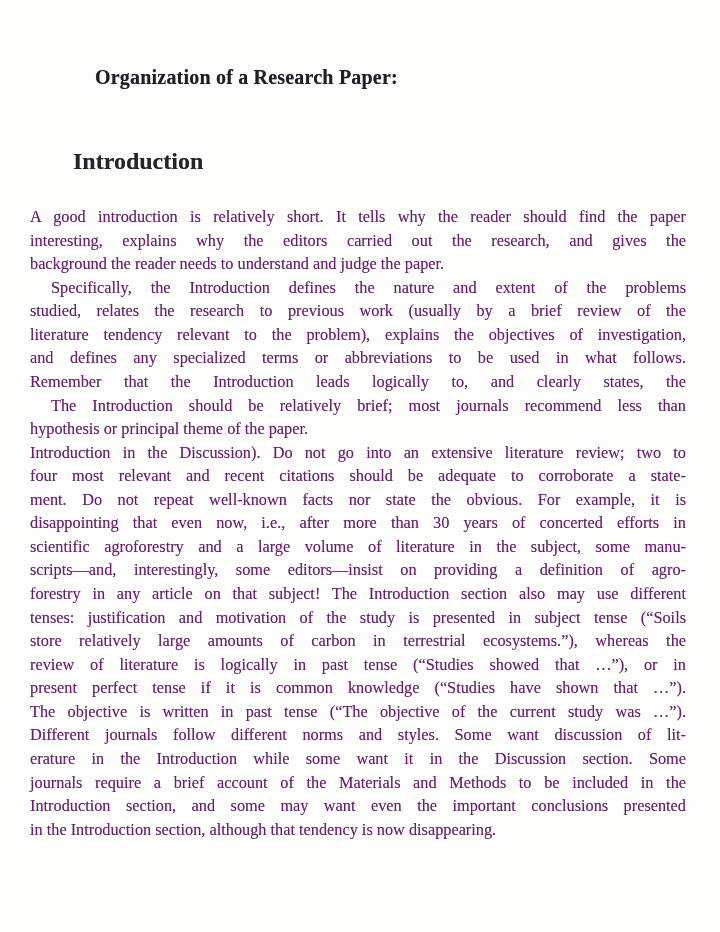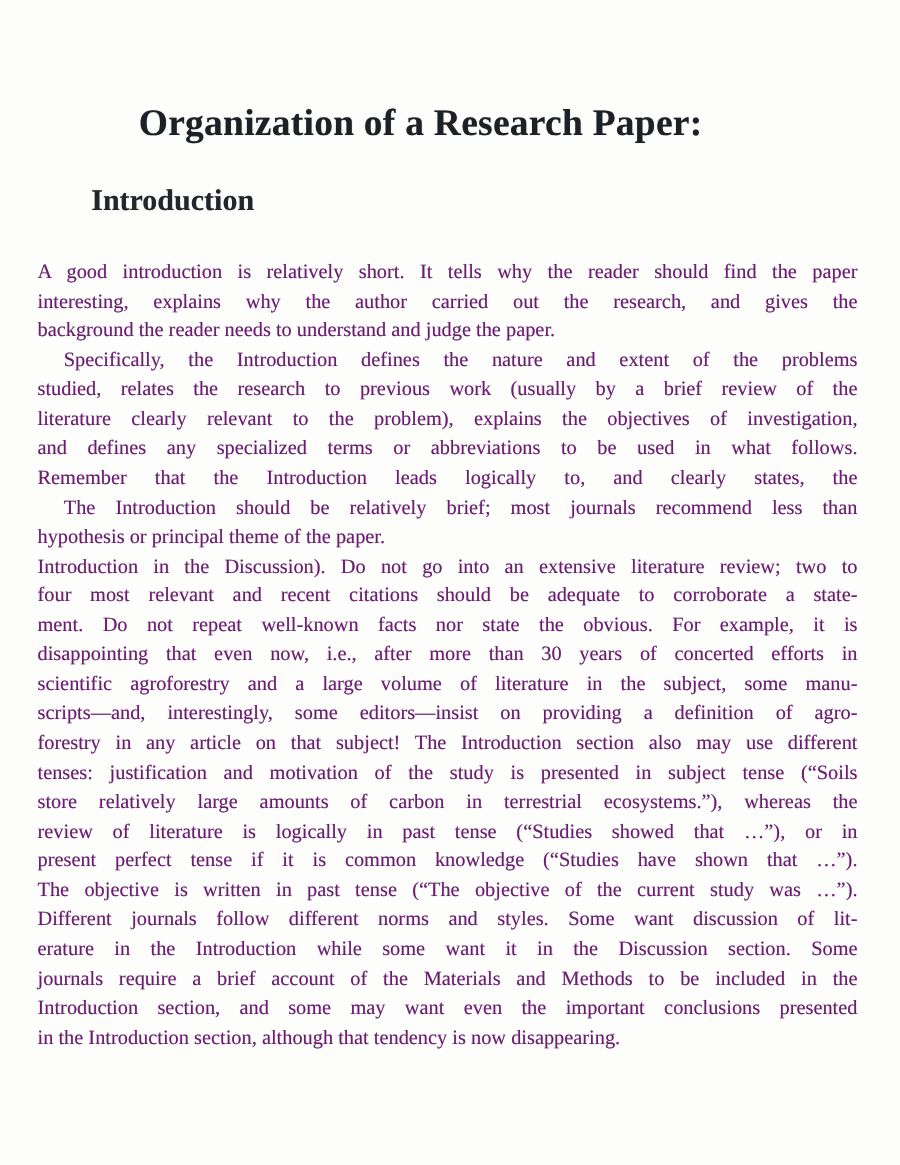--- a/index.html
+++ b/index.html
@@ -11,22 +11,22 @@
   .page {
     position: relative;
     width: 720px; height: 932px;
     background: #fdfdfc;
     overflow: hidden;
     color: #2b3036;
   }
   .title {
     position: absolute;
     left: 95px; top: 66px;
-    margin: 16px;
-    font-size: 30px;
+    margin: 0;
+    font-size: 20px;
     font-weight: 700;
     letter-spacing: 0.2px;
     color: #1d2126;
     text-shadow: 0 0 0.7px rgba(30,35,42,0.55);
     white-space: nowrap;
   }
   .section-heading {
     position: absolute;
     left: 73px; top: 148px;
     margin: 0;
@@ -54,25 +54,25 @@
   .line.end { text-align-last: left; }
 </style>
 </head>
 <body>
 
 <div class="page">
   <h1 class="title">Organization of a Research Paper:</h1>
   <h2 class="section-heading">Introduction</h2>
   <div class="body-text">
       <div class="line">A good introduction is relatively short. It tells why the reader should find the paper</div>
-      <div class="line">interesting, explains why the author carried out the research, and gives the</div>
+      <div class="line">interesting, explains why the editors carried out the research, and gives the</div>
       <div class="line end">background the reader needs to understand and judge the paper.</div>
       <div class="line indent">Specifically, the Introduction defines the nature and extent of the problems</div>
       <div class="line">studied, relates the research to previous work (usually by a brief review of the</div>
-      <div class="line">literature clearly relevant to the problem), explains the objectives of investigation,</div>
+      <div class="line">literature tendency relevant to the problem), explains the objectives of investigation,</div>
       <div class="line">and defines any specialized terms or abbreviations to be used in what follows.</div>
       <div class="line">Remember that the Introduction leads logically to, and clearly states, the</div>
       <div class="line indent">The Introduction should be relatively brief; most journals recommend less than</div>
       <div class="line end">hypothesis or principal theme of the paper.</div>
       <div class="line">Introduction in the Discussion). Do not go into an extensive literature review; two to</div>
       <div class="line">four most relevant and recent citations should be adequate to corroborate a state-</div>
       <div class="line">ment. Do not repeat well-known facts nor state the obvious. For example, it is</div>
       <div class="line">disappointing that even now, i.e., after more than 30 years of concerted efforts in</div>
       <div class="line">scientific agroforestry and a large volume of literature in the subject, some manu-</div>
       <div class="line">scripts—and, interestingly, some editors—insist on providing a definition of agro-</div>

